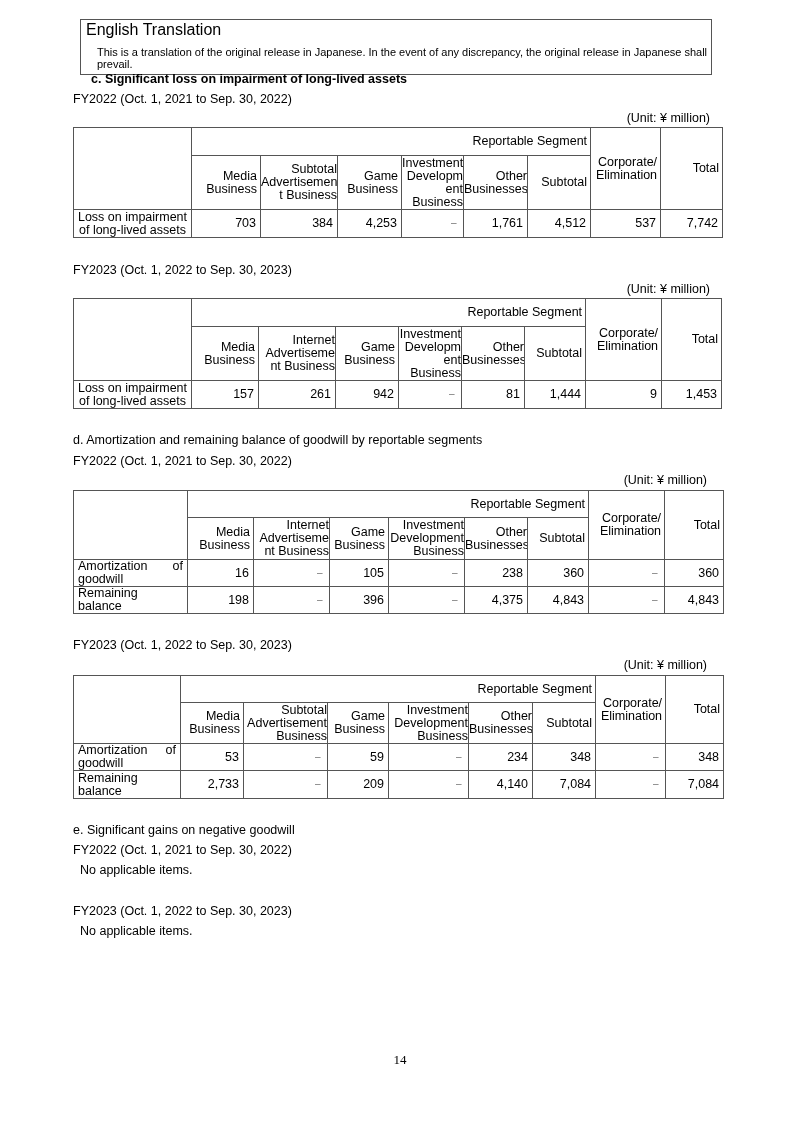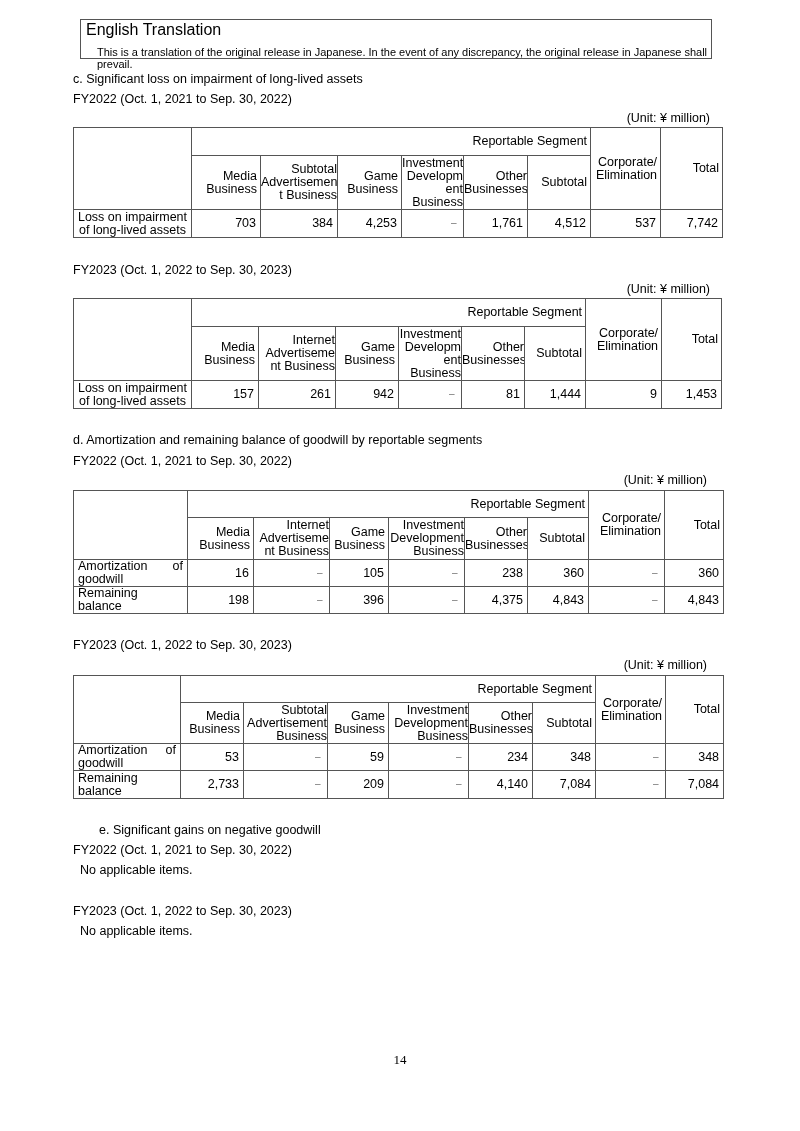--- a/index.html
+++ b/index.html
@@ -1,19 +1,19 @@
 <!DOCTYPE html>
 <html><head>
 <meta charset="utf-8">
 <style>
   html, body { margin:0; padding:0; background:#ffffff; }
   body { width:800px; height:1131px; position:relative; overflow:hidden;
          font-family:"Liberation Sans", sans-serif; color:#000; }
   .abs { position:absolute; }
-  .banner { left:80px; top:19px; width:632px; height:40px; border:1px solid #555; box-sizing:border-box; }
+  .banner { left:80px; top:19px; width:632px; height:56px; border:1px solid #555; box-sizing:border-box; }
   .banner-title { position:absolute; left:5px; top:1px; font-size:16px; }
   .banner-note { position:absolute; left:16px; top:26px; font-size:11px; }
   .txt { font-size:12.5px; white-space:nowrap; }
   .unit { font-size:12.5px; white-space:nowrap; text-align:right; }
   table.seg { position:absolute; border-collapse:collapse; table-layout:fixed; font-size:12.5px; }
   table.seg td { border:1px solid #555; padding:0 3px; line-height:13px; vertical-align:middle; overflow:hidden; }
   table.seg td.c { text-align:right; }
   table.seg td.r { text-align:right; padding-right:4px; }
   table.seg td.l { text-align:left; }
   table.seg td.lab { text-align:center; padding:0 2px; }
@@ -22,21 +22,21 @@
   .pagenum { font-family:"Liberation Serif", serif; font-size:13px; left:0; width:800px; text-align:center; top:1052px; }
 </style>
 </head>
 <body>
 
 <div class="abs banner">
   <div class="banner-title">English Translation</div>
   <div class="banner-note">This is a translation of the original release in Japanese. In the event of any discrepancy, the original release in Japanese shall prevail.</div>
 </div>
 
-<div class="abs txt" style="left:73px; top:72px;">c. Significant loss on impairment of long-lived assets</div>
+<div class="abs txt" style="left:91px; top:72px;font-weight:bold;">c. Significant loss on impairment of long-lived assets</div>
 <div class="abs txt" style="left:73px; top:92px;">FY2022 (Oct. 1, 2021 to Sep. 30, 2022)</div>
 <div class="abs unit" style="left:560px; width:150px; top:111px;">(Unit: ¥ million)</div>
 
 <table class="seg" style="left:73px; top:127px; width:649px;">
   <colgroup>
     <col style="width:118px">
       <col style="width:69px">
       <col style="width:77px">
       <col style="width:64px">
       <col style="width:62px">
@@ -222,19 +222,19 @@
     <td class="r">209</td>
     <td class="c dash">－</td>
     <td class="r">4,140</td>
     <td class="r">7,084</td>
     <td class="c dash">－</td>
     <td class="r">7,084</td>
   </tr>
 </tbody>
   </table>
 
-<div class="abs txt" style="left:73px; top:823px;margin-left:26px;">e. Significant gains on negative goodwill</div>
+<div class="abs txt" style="left:73px; top:823px;">e. Significant gains on negative goodwill</div>
 <div class="abs txt" style="left:73px; top:843px;">FY2022 (Oct. 1, 2021 to Sep. 30, 2022)</div>
 <div class="abs txt" style="left:80px; top:863px;">No applicable items.</div>
 <div class="abs txt" style="left:73px; top:904px;">FY2023 (Oct. 1, 2022 to Sep. 30, 2023)</div>
 <div class="abs txt" style="left:80px; top:924px;">No applicable items.</div>
 
 <div class="abs pagenum">14</div>
 
 </body></html>

